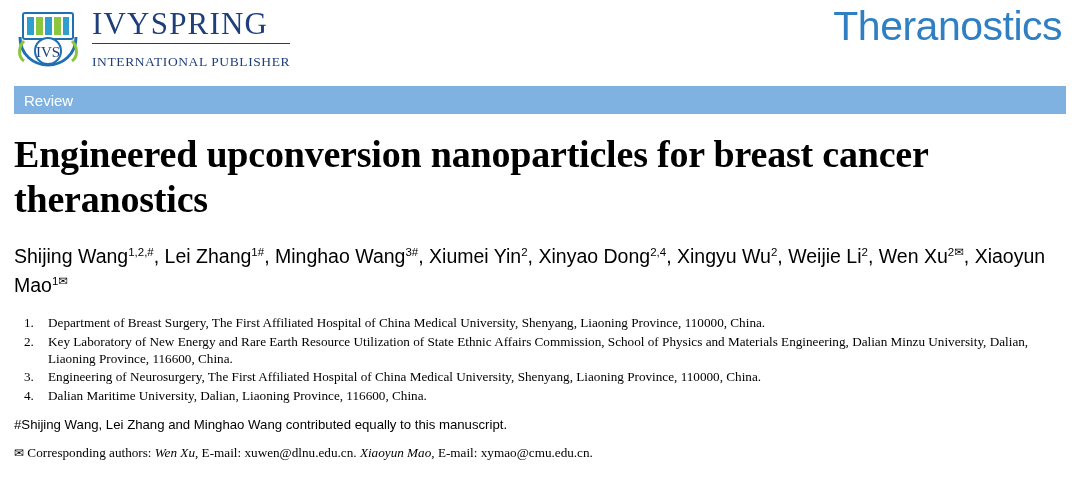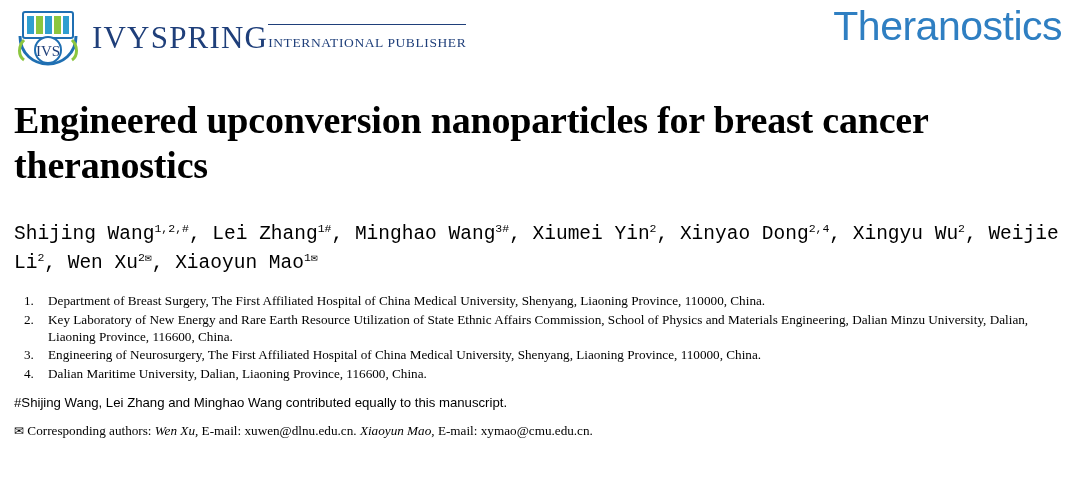--- a/index.html
+++ b/index.html
@@ -36,21 +36,21 @@
     gap: 10px;
   }
   .logo {
     width: 68px;
     height: 62px;
     flex: none;
     position: relative;
   }
   .brand-text {
     display: flex;
-    flex-direction: row;
+    flex-direction: column;
     justify-content: center;
     padding-top: 2px;
   }
   .brand-name {
     font-family: "Liberation Serif", serif;
     font-size: 31px;
     letter-spacing: 1.2px;
     color: #1f3f7a;
     line-height: 1.05;
   }
@@ -105,24 +105,24 @@
     font-size: 38px;
     line-height: 1.18;
     margin-top: 18px;
     margin-bottom: 0;
     letter-spacing: -0.2px;
     max-width: 1000px;
   }
 
   
   .authors {
-    font-family: Liberation Mono, monospace;
+    font-family: Liberation Sans, sans-serif;
     font-size: 19.5px;
     line-height: 1.5;
-    margin-top: 32px;
+    margin-top: 20px;
     max-width: 1050px;
   }
   .authors sup {
     font-size: 11.5px;
     vertical-align: super;
     line-height: 0;
   }
 
   
   .affiliations {
@@ -186,20 +186,23 @@
         <span class="brand-name">IVYSPRING</span>
         <span class="brand-sub">INTERNATIONAL PUBLISHER</span>
       </span>
     </div>
 
     <div class="journal-block">
       <div class="journal-title">Theranostics</div>
     </div>
   </div>
 
+  <div class="review-bar">
+    <span>Review</span>
+  </div>
 
   <h1 class="article-title">Engineered upconversion nanoparticles for breast cancer theranostics</h1>
 
   <div class="authors">
     <span><span>Shijing Wang</span><sup>1,2,#</sup>, </span><span><span>Lei Zhang</span><sup>1#</sup>, </span><span><span>Minghao Wang</span><sup>3#</sup>, </span><span><span>Xiumei Yin</span><sup>2</sup>, </span><span><span>Xinyao Dong</span><sup>2,4</sup>, </span><span><span>Xingyu Wu</span><sup>2</sup>, </span><span><span>Weijie Li</span><sup>2</sup>, </span><span><span>Wen Xu</span><sup>2✉</sup>, </span><span><span>Xiaoyun Mao</span><sup>1✉</sup></span>
   </div>
 
   <div class="affiliations">
     <div class="aff-row">
       <span class="aff-num">1.</span>

